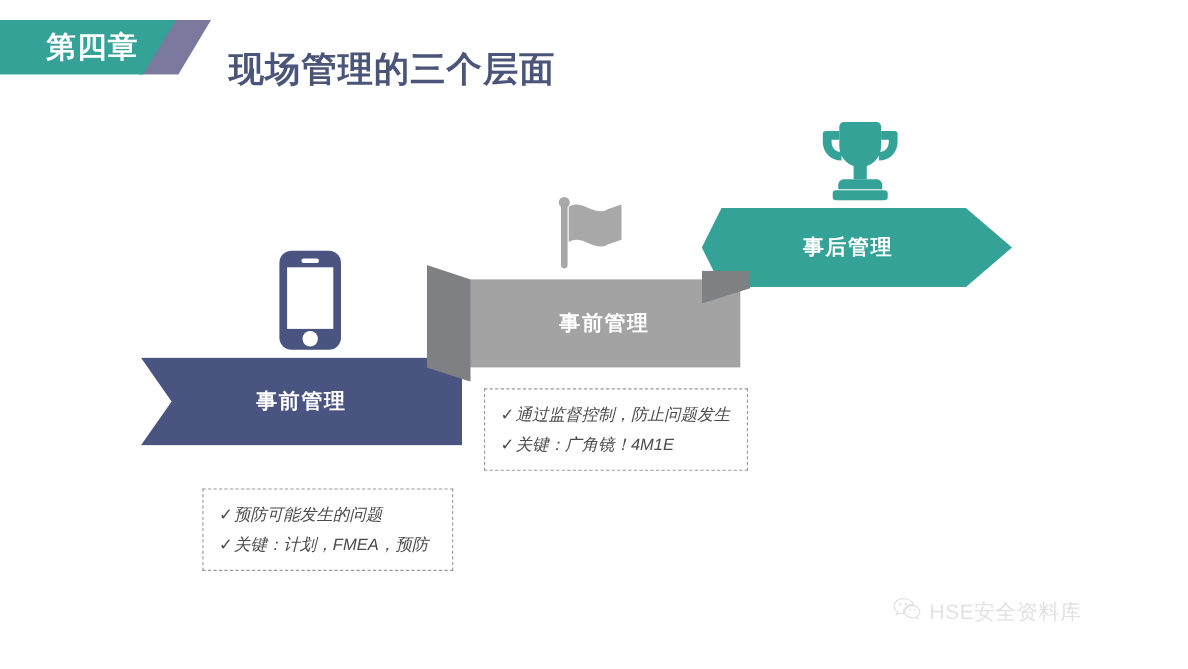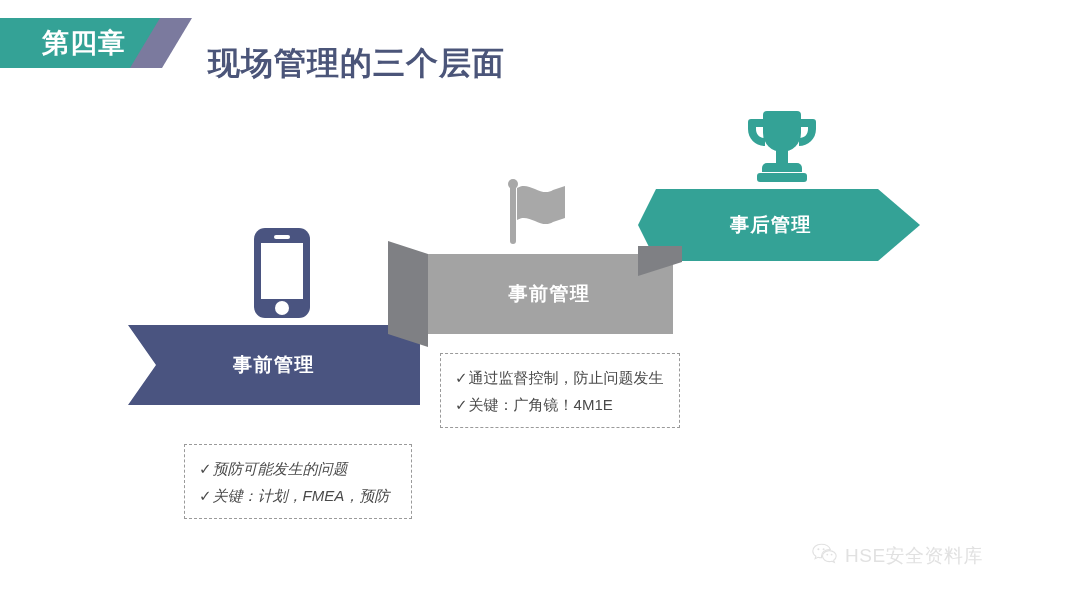--- a/index.html
+++ b/index.html
@@ -155,21 +155,21 @@
     font-size: 15px;
     line-height: 27px;
     white-space: nowrap;
   }
   .callout .line .tick {
     display: inline-block;
     margin-right: 1px;
     font-size: 15px;
   }
   .callout-1 { left: 184px; top: 444px; width: 228px; height: 75px; font-style: italic; }
-  .callout-2 { left: 440px; top: 353px; width: 240px; height: 75px; }
+  .callout-2 { left: 440px; top: 353px; width: 240px; height: 75px; font-style: italic; }
   .callout-3 { left: 692px; top: 274px; width: 266px; height: 75px; }
 
   
   .icon-wrap { position: absolute; }
   .icon-phone  { left: 253px; top: 227px; }
   .icon-flag   { left: 503px; top: 178px; }
   .icon-trophy { left: 743px; top: 108px; }
 
   
   .watermark {

